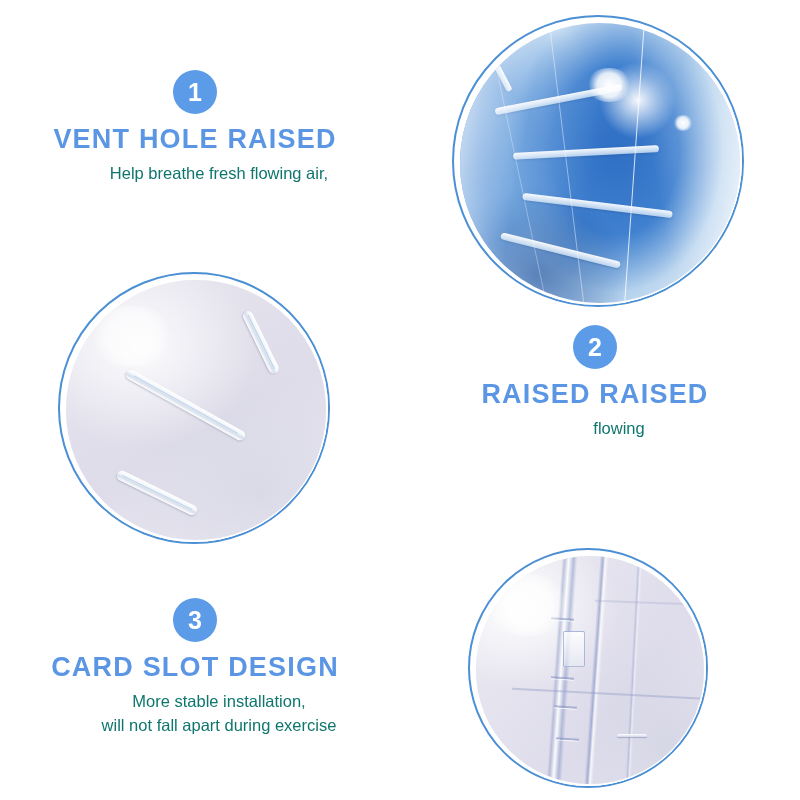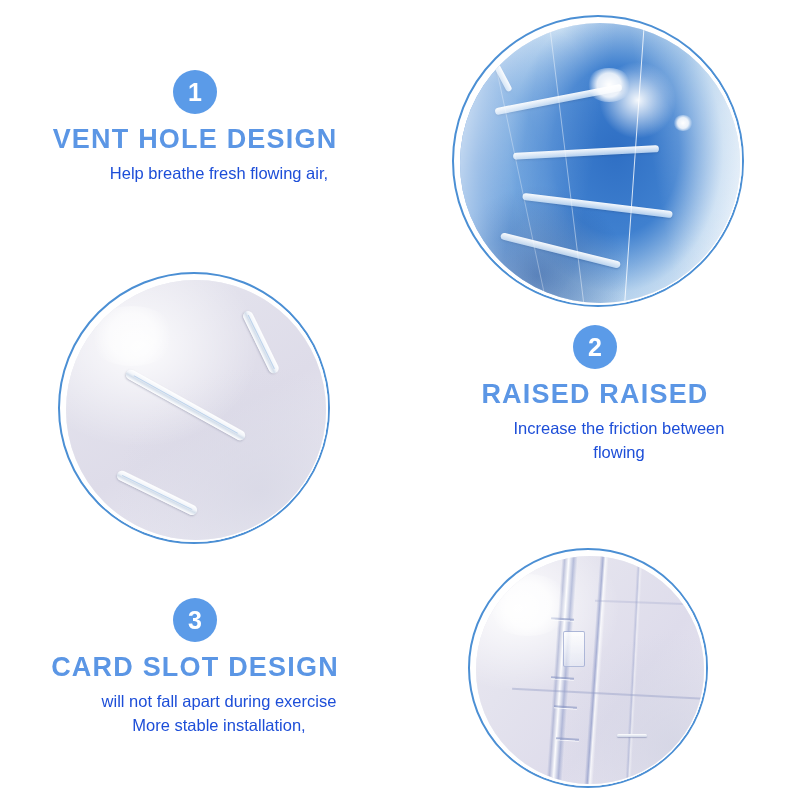--- a/index.html
+++ b/index.html
@@ -21,21 +21,21 @@
     line-height:44px;text-align:center;
     margin:0 auto 10px auto;
     font-family:"Liberation Sans","DejaVu Sans",sans-serif;
   }
   .f-title{
     color:#5b96e5;font-weight:bold;
     font-size:27px;letter-spacing:1.2px;
     white-space:nowrap;margin-bottom:7px;
   }
   .f-desc{
-    color:#1d4ed8;font-size:16.5px;line-height:1.45;
+    color:#0f766e;font-size:16.5px;line-height:1.45;
     font-weight:normal;
     padding-left:48px;
   }
 
   .feature-1{left:0px;top:70px;width:390px;}
   .feature-2{left:400px;top:325px;width:390px;}
   .feature-3{left:0px;top:598px;width:390px;}
 
   
   .photo-wrap{position:absolute;}
@@ -224,37 +224,36 @@
           <div class="hline" style="top:20%;left:52%;transform:rotate(2deg);opacity:.6;"></div>
           <div class="pin" style="left:62%;top:78%;width:13%;"></div>
           <div class="hi-dot" style="left:4%;top:8%;width:86px;height:62px;opacity:.85;"></div>
         </div>
       </div>
     </div>
   </div>
 
   <div class="feature feature-1">
     <div class="badge">1</div>
-    <div class="f-title">VENT HOLE DESIGN</div>
+    <div class="f-title">VENT HOLE RAISED</div>
     <div class="f-desc">
       <div>Help breathe fresh flowing air,</div>
     </div>
   </div>
 
   <div class="feature feature-2">
     <div class="badge">2</div>
     <div class="f-title">RAISED RAISED</div>
     <div class="f-desc">
-      <div>Increase the friction between</div>
       <div>flowing</div>
     </div>
   </div>
 
   <div class="feature feature-3">
     <div class="badge">3</div>
     <div class="f-title">CARD SLOT DESIGN</div>
     <div class="f-desc">
+      <div>More stable installation,</div>
       <div>will not fall apart during exercise</div>
-      <div>More stable installation,</div>
     </div>
   </div>
 
 </div>
 
 </body></html>

